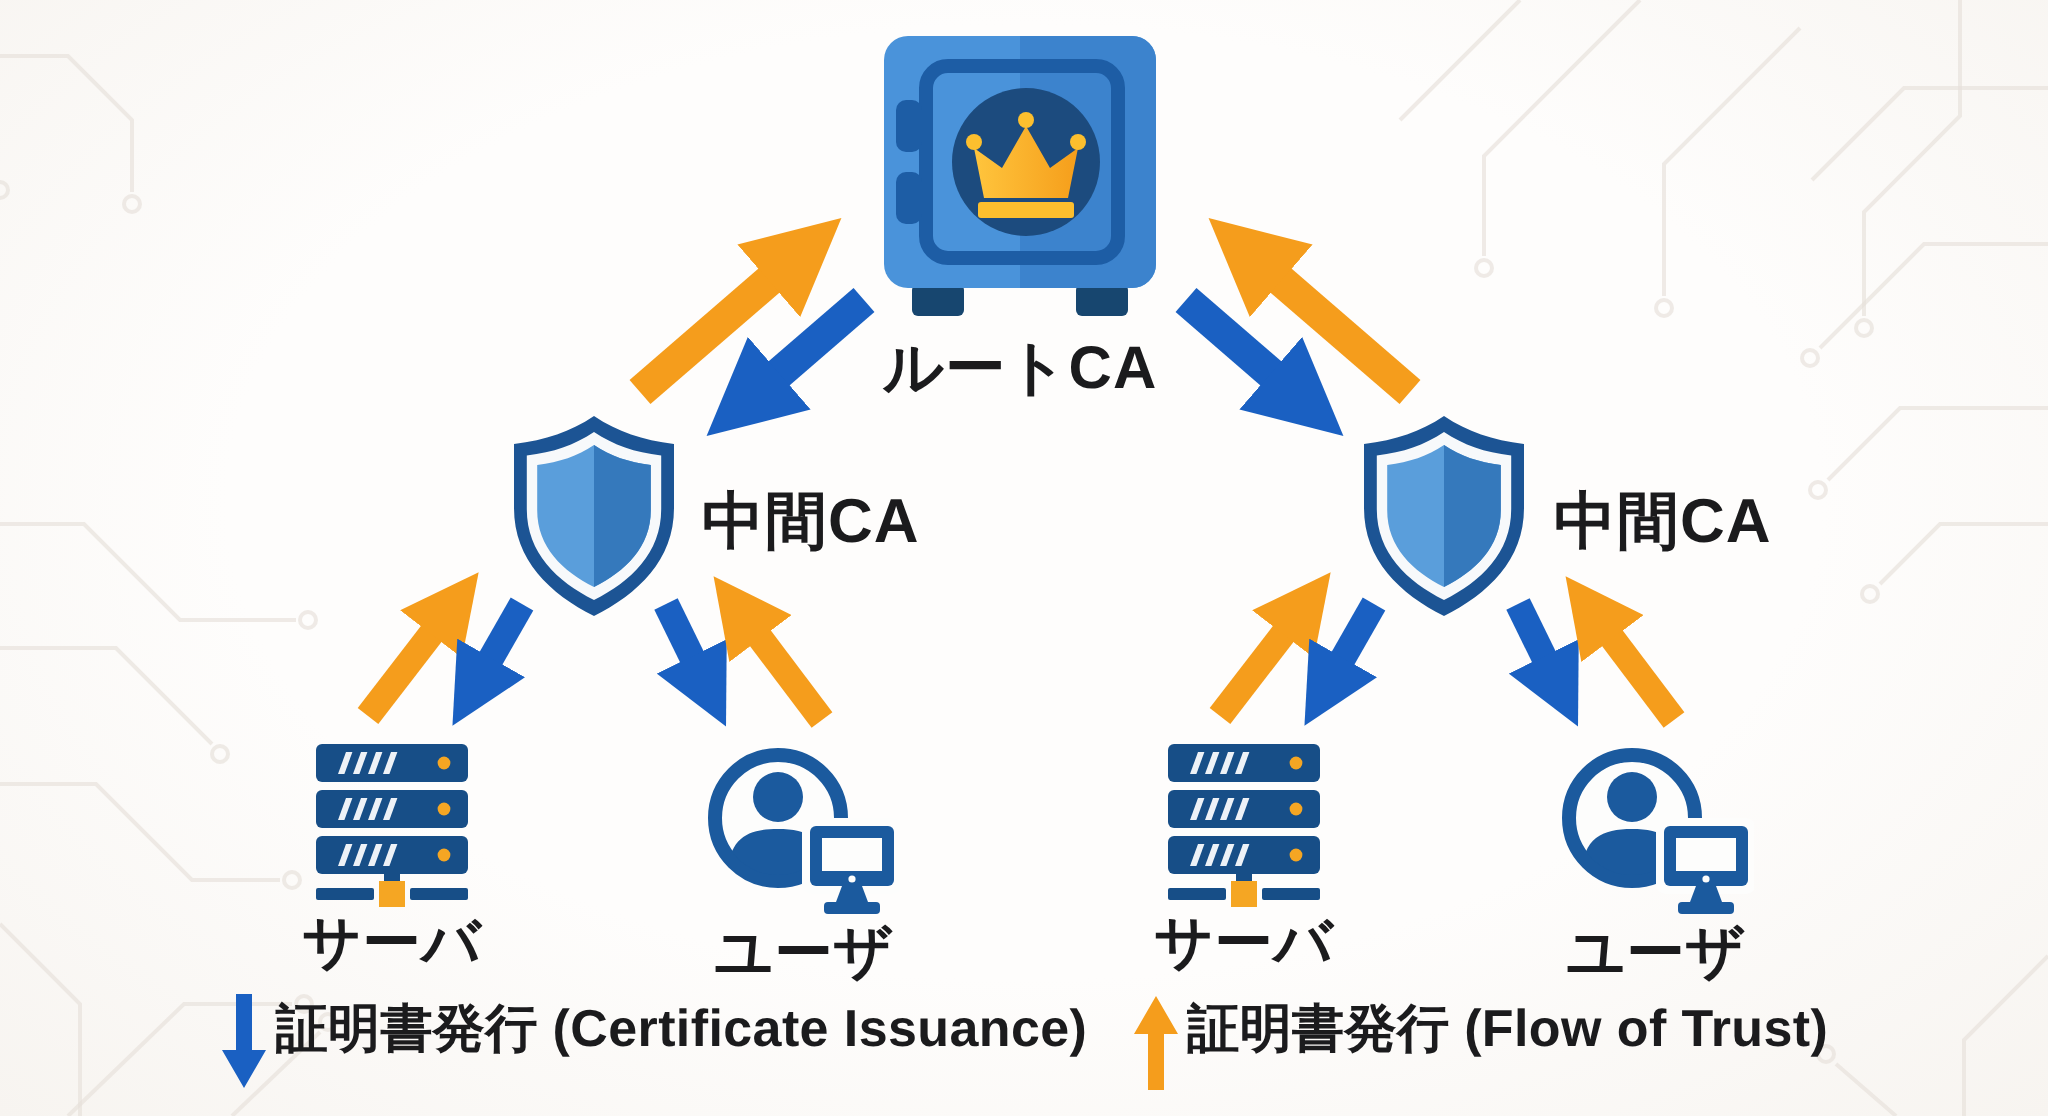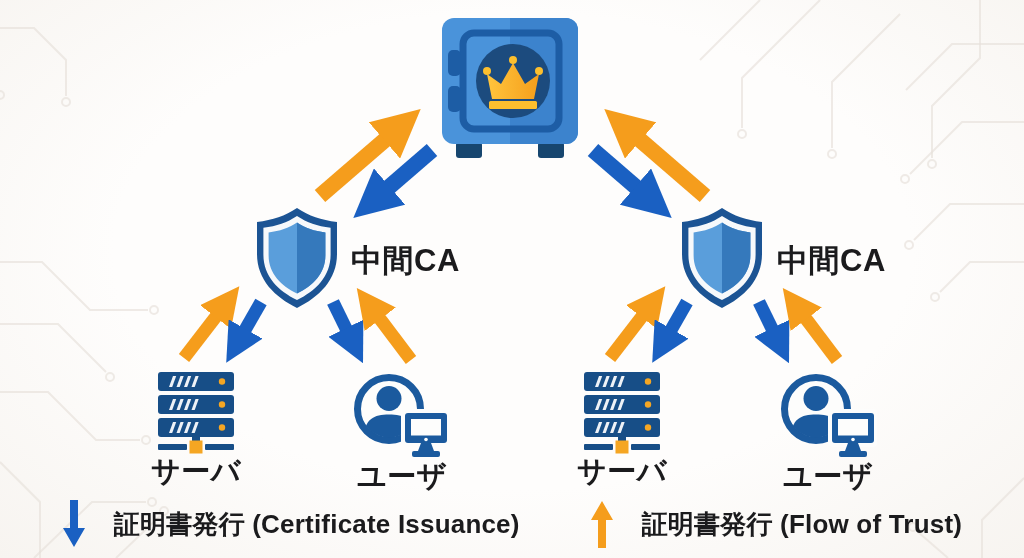--- a/index.html
+++ b/index.html
@@ -16,21 +16,21 @@
   }
   .lbl-root{left:420px;top:164px;width:180px;font-size:30px;}
   .lbl-ca-left{left:351px;top:240px;font-size:31px;}
   .lbl-ca-right{left:777px;top:240px;font-size:31px;}
   .lbl-server-left{left:144px;top:452px;width:104px;font-size:29px;}
   .lbl-user-left{left:350px;top:457px;width:104px;font-size:29px;}
   .lbl-server-right{left:570px;top:452px;width:104px;font-size:29px;}
   .lbl-user-right{left:776px;top:457px;width:104px;font-size:29px;}
   .legend{
     position:absolute;left:0;right:0;top:497px;height:54px;
-    display:flex;align-items:center;justify-content:center;gap:28px;
+    display:flex;align-items:flex-start;justify-content:center;gap:4px;
   }
   .legend .txt{font-weight:700;font-size:26px;color:#1b1b1d;letter-spacing:0.2px;}
   .legend .gap{width:14px;}
   .arrowline{stroke-linecap:butt;}
   .circuit{stroke:#e6e1da;stroke-width:2;fill:none;opacity:0.65;}
   .circuit-node{stroke:#e6e1da;stroke-width:2;fill:none;opacity:0.65;}
 </style>
 </head>
 <body>
 
@@ -172,20 +172,21 @@
     <line class="arrowline" x1="687" y1="302" x2="659" y2="351" stroke="#1a60c2" stroke-width="13" marker-end="url(#ah-b)"></line>
     <line class="arrowline" x1="759" y1="302" x2="783" y2="351" stroke="#1a60c2" stroke-width="13" marker-end="url(#ah-b)"></line>
     <line class="arrowline" x1="837" y1="360" x2="791" y2="299" stroke="#f59d1c" stroke-width="13" marker-end="url(#ah-o)"></line>
   </svg>
 
   <div class="abs" style="left:440px;top:16px">
     <svg width="140" height="146" viewBox="0 0 140 146">
         <use href="#icon-vault"></use>
       </svg>
   </div>
+  <div class="lbl lbl-root">ルートCA</div>
 
   <div class="abs" style="left:255px;top:206px">
     <svg width="84" height="104" viewBox="0 0 84 104">
         <use href="#icon-shield"></use>
       </svg>
   </div>
   <div class="lbl lbl-ca-left">中間CA</div>
 
   <div class="abs" style="left:680px;top:206px">
     <svg width="84" height="104" viewBox="0 0 84 104">

